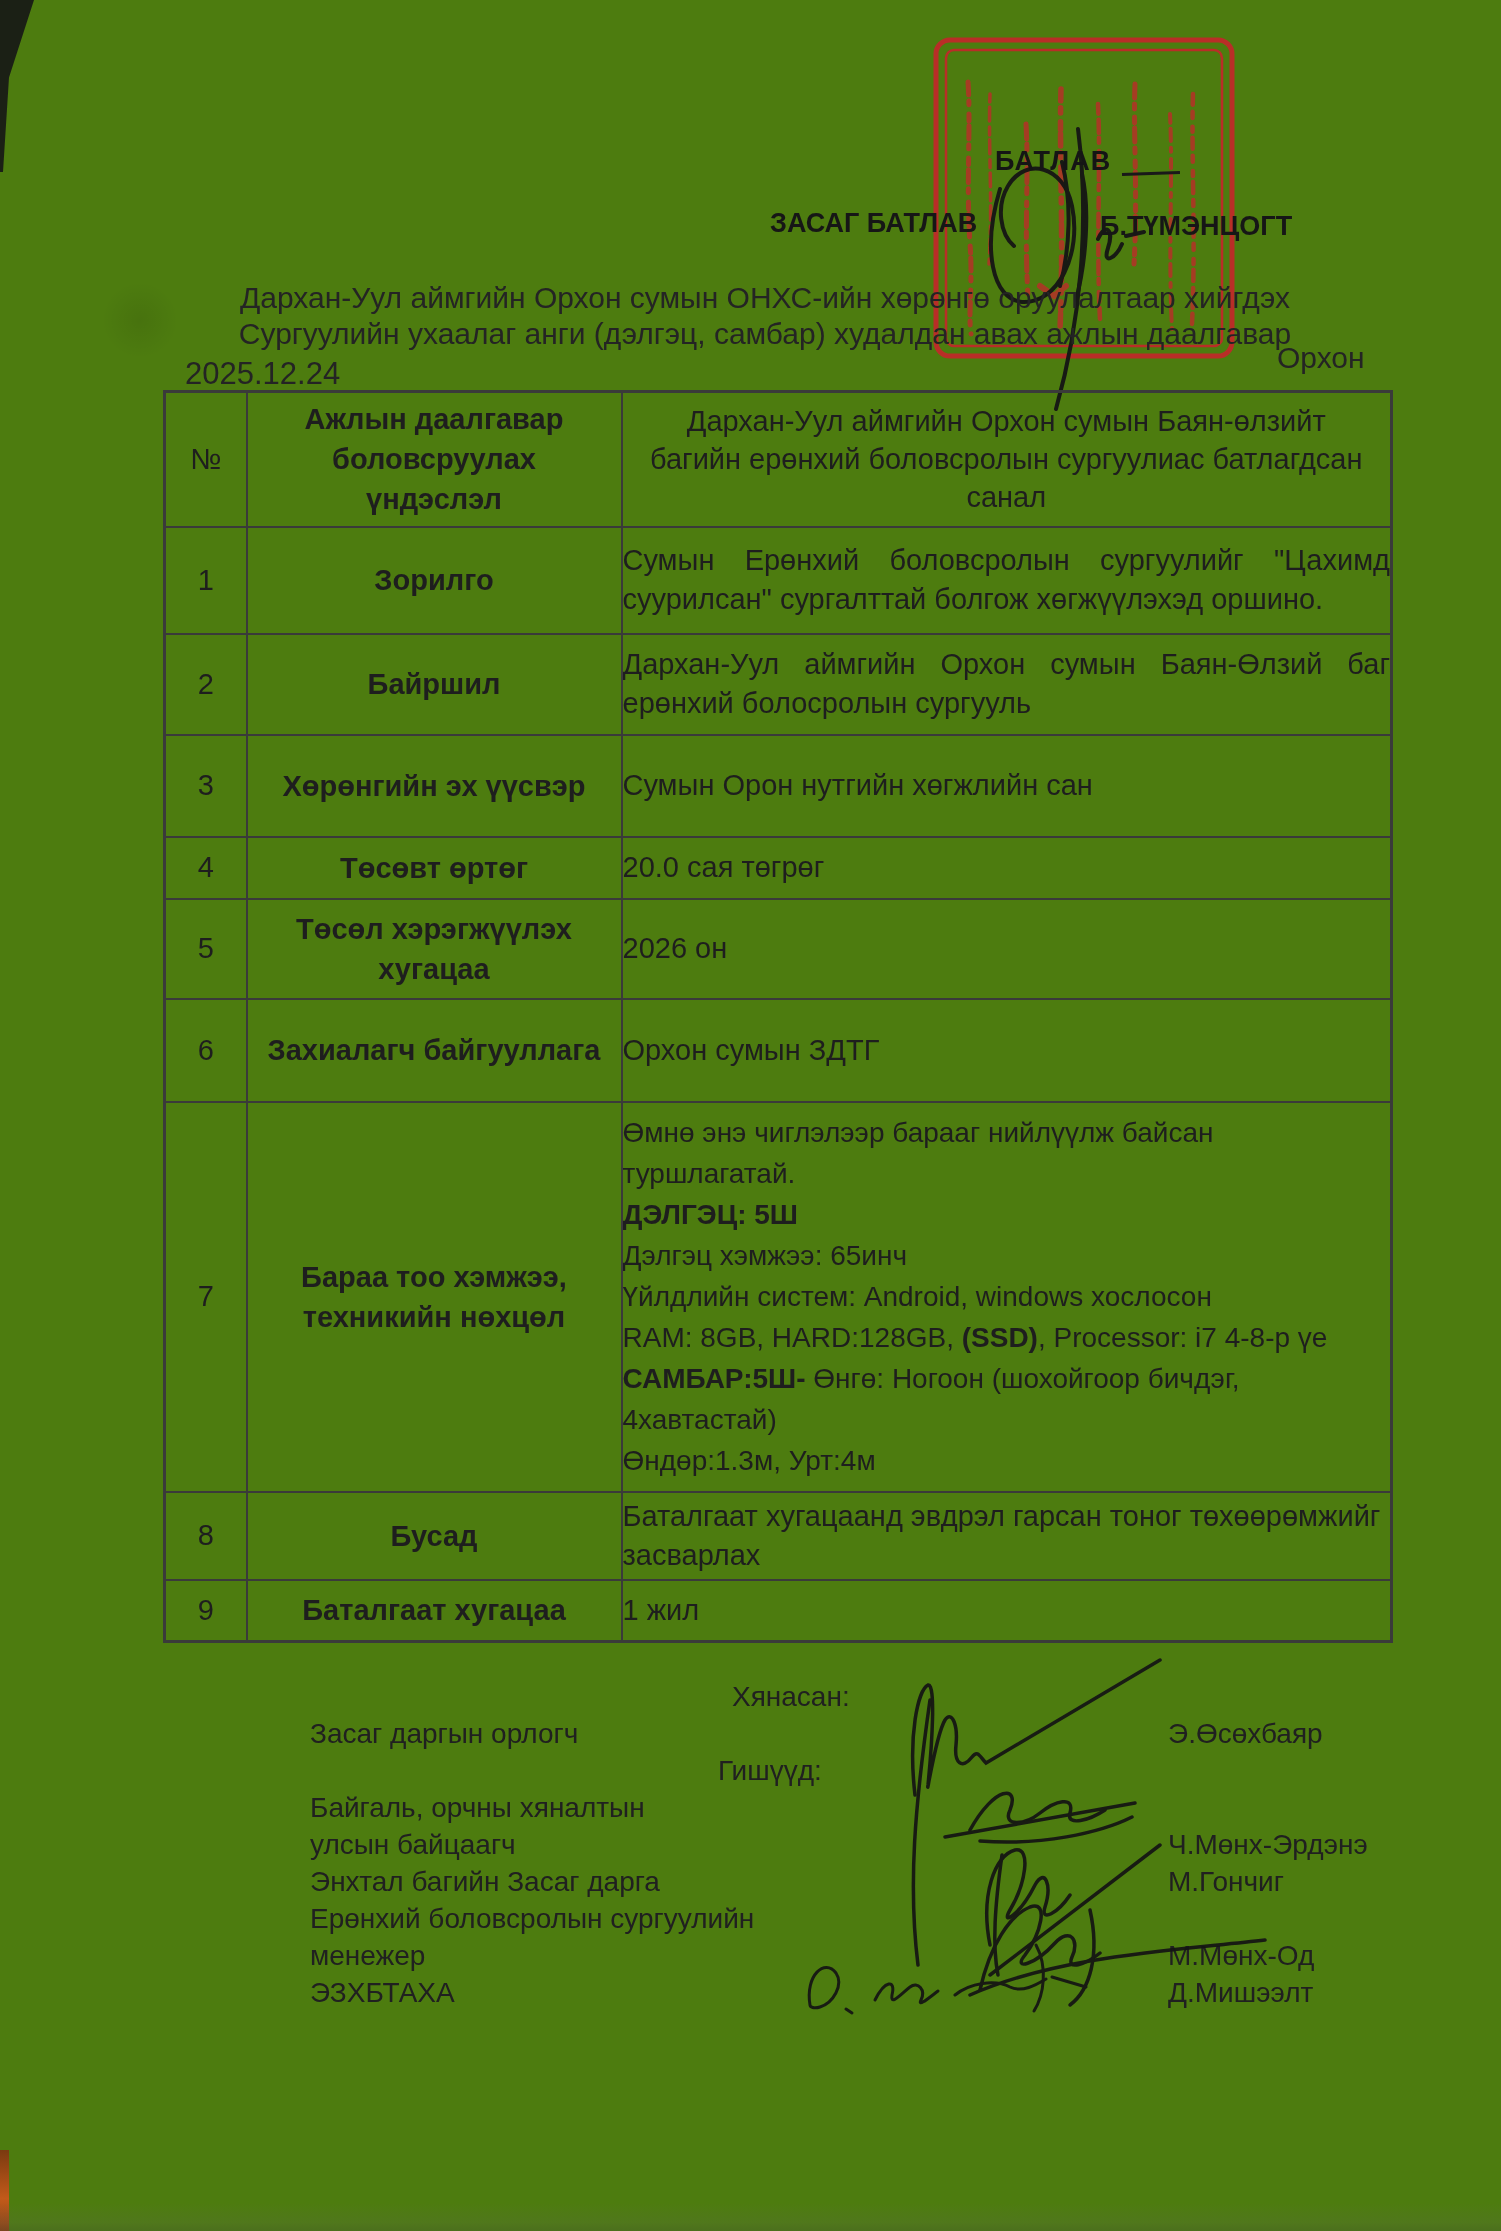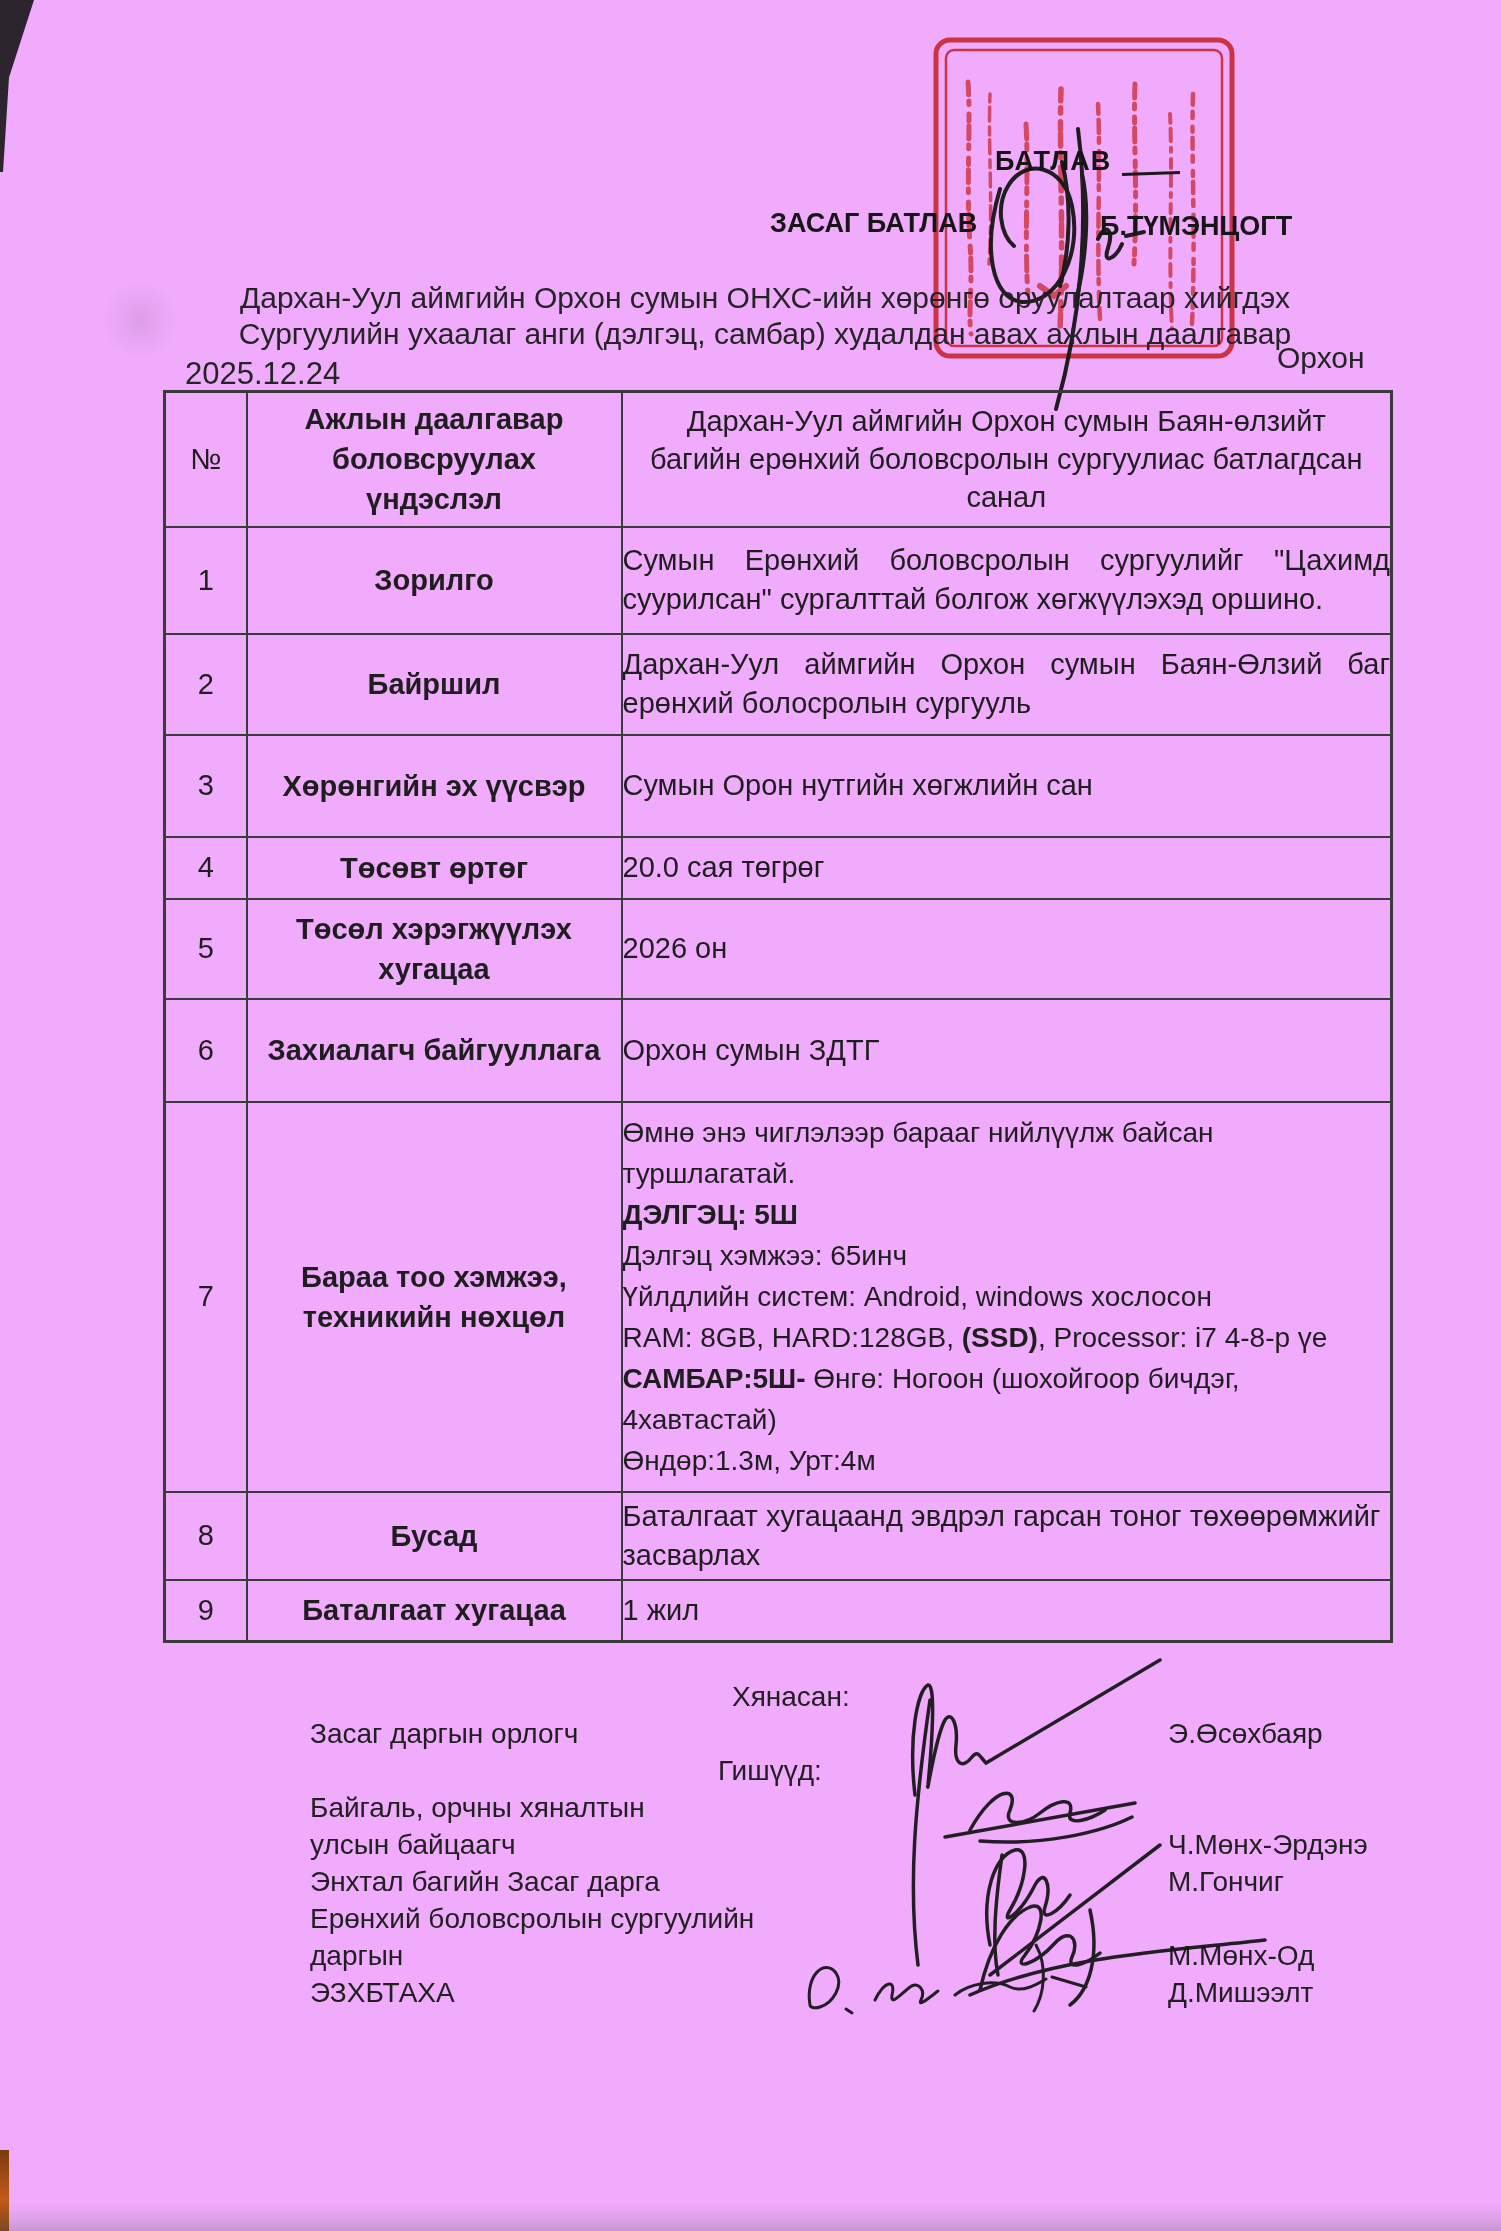--- a/index.html
+++ b/index.html
@@ -1,18 +1,18 @@
 <!DOCTYPE html>
 <html><head>
 <meta charset="utf-8">
 <style>
   html,body{margin:0;padding:0;background:#d8d8d4;}
   .page{
     position:relative;width:1501px;height:2231px;margin:0 auto;
-    background:#f0abfc;overflow:hidden;
+    background:#4d7c0f;overflow:hidden;
     font-family:"Liberation Sans",sans-serif;color:#1e1e1e;
   }
   
   .corner-artifact{position:absolute;left:0;top:0;width:36px;height:172px;background:#161616;
     clip-path:polygon(0 0,34px 0,9px 45%,3px 100%,0 100%);opacity:.9;}
   .bottom-left-strip{position:absolute;left:0;top:2150px;width:9px;height:81px;
     background:linear-gradient(180deg,#7a3a10,#c25a1a 60%,#8a4512);}
   .bottom-smudge{position:absolute;left:0;top:2203px;width:100%;height:28px;
     background:linear-gradient(180deg,rgba(0,0,0,0),rgba(95,95,95,.16) 70%,rgba(70,70,70,.24));}
   .left-blob{position:absolute;left:100px;top:280px;width:80px;height:80px;
@@ -222,21 +222,21 @@
         </div>
         <div class="sig-entry">
           <div class="sig-role">
             <div>Энхтал багийн Засаг дарга</div>
           </div>
           <div class="sig-name">М.Гончиг</div>
         </div>
         <div class="sig-entry">
           <div class="sig-role">
             <div>Ерөнхий боловсролын сургуулийн</div>
-            <div>даргын</div>
+            <div>менежер</div>
           </div>
           <div class="sig-name">М.Мөнх-Од</div>
         </div>
         <div class="sig-entry">
           <div class="sig-role">
             <div>ЭЗХБТАХА</div>
           </div>
           <div class="sig-name">Д.Мишээлт</div>
         </div>
       </div>

